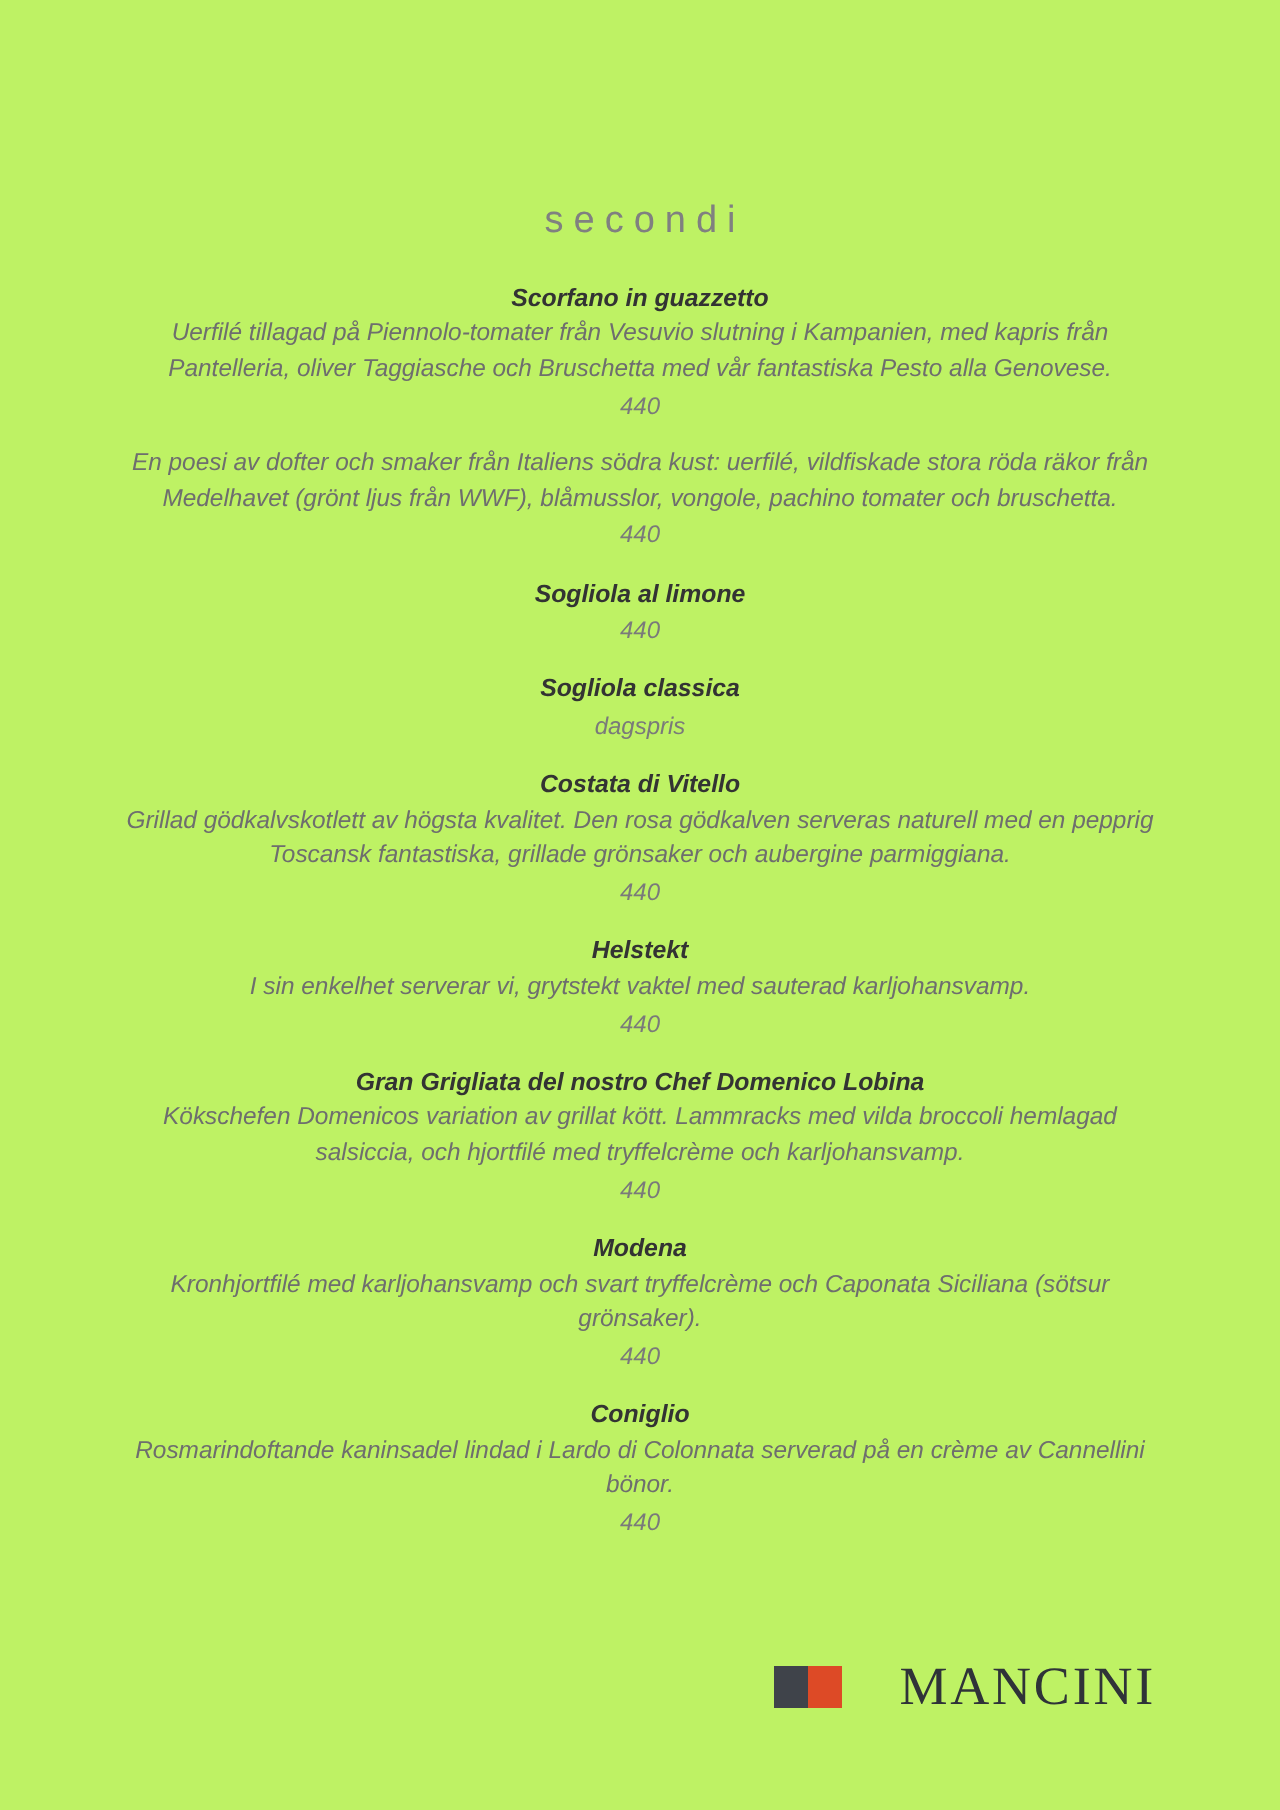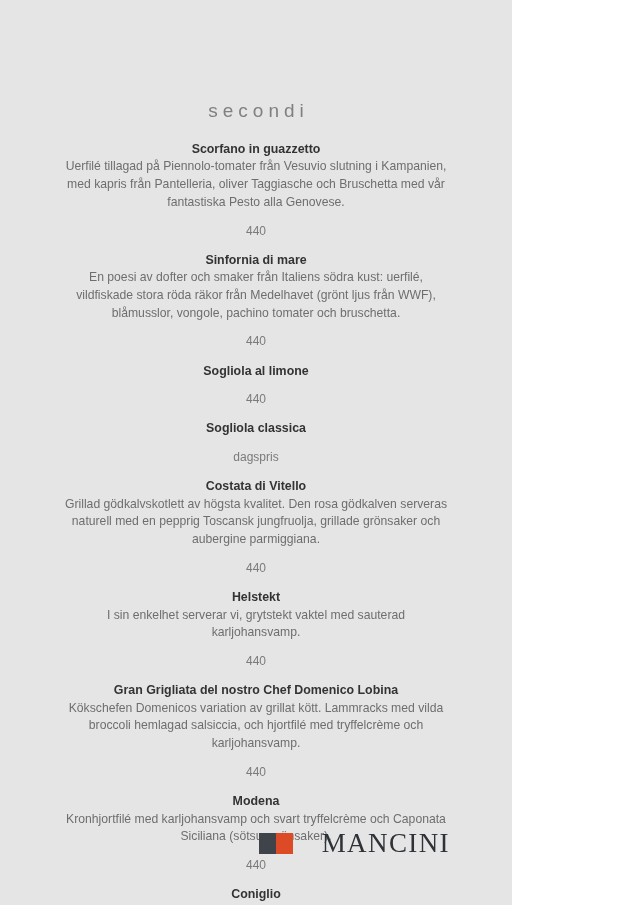--- a/index.html
+++ b/index.html
@@ -10,25 +10,25 @@
   body {
     width: 640px;
     height: 905px;
     font-family: "Liberation Sans", sans-serif;
     color: #6b6b6b;
     -webkit-font-smoothing: antialiased;
     overflow: hidden;
   }
   .page {
     position: relative;
-    width: 512px;
+    width: 640px;
     height: 905px;
     box-sizing: border-box;
     padding: 100px 60px 0 60px;
-    background: #e5e5e5;
+    background: #bef264;
   }
 
   
   .menu-header {
     text-align: center;
     margin: 0 0 18px 0;
   }
   .section-title {
     font-size: 19px;
     font-weight: 400;
@@ -45,20 +45,21 @@
     color: #7b7b7b;
     line-height: 1.2;
     margin: 3px 0 0 0;
   }
 
   
   .dish-list {
     margin: 0;
     padding: 0;
     list-style: none;
+    font-style: italic;
   }
   .dish {
     text-align: center;
     margin: 0 0 10px 0;
   }
   .dish-name {
     font-size: 12.4px;
     font-weight: bold;
     color: #333333;
     line-height: 1.5;
@@ -71,21 +72,21 @@
     line-height: 1.45;
     margin: 0;
     padding: 0 2px;
     text-align: center;
   }
   .dish-price {
     font-size: 12px;
     font-weight: 400;
     color: #7a7a7a;
     line-height: 1.6;
-    margin: 10px;
+    margin: 0;
     font-feature-settings: "onum" 1;
   }
 
   
   .logo {
     position: absolute;
     right: 62px;
     bottom: 48px;
     display: flex;
     align-items: center;
@@ -122,38 +123,37 @@
 
   <ul class="dish-list">
 
     <li class="dish">
       <div class="dish-name">Scorfano in guazzetto</div>
       <div class="dish-desc">Uerfilé tillagad på Piennolo-tomater från Vesuvio slutning i Kampanien, med kapris från Pantelleria, oliver Taggiasche och Bruschetta med vår fantastiska Pesto alla Genovese.</div>
       <div class="dish-price">440</div>
     </li>
 
     <li class="dish">
-      <div class="dish-name">Sinfornia di mare</div>
       <div class="dish-desc">En poesi av dofter och smaker från Italiens södra kust: uerfilé, vildfiskade stora röda räkor från Medelhavet (grönt ljus från WWF), blåmusslor, vongole, pachino tomater och bruschetta.</div>
       <div class="dish-price">440</div>
     </li>
 
     <li class="dish">
       <div class="dish-name">Sogliola al limone</div>
       <div class="dish-price">440</div>
     </li>
 
     <li class="dish">
       <div class="dish-name">Sogliola classica</div>
       <div class="dish-price">dagspris</div>
     </li>
 
     <li class="dish">
       <div class="dish-name">Costata di Vitello</div>
-      <div class="dish-desc">Grillad gödkalvskotlett av högsta kvalitet. Den rosa gödkalven serveras naturell med en pepprig Toscansk jungfruolja, grillade grönsaker och aubergine parmiggiana.</div>
+      <div class="dish-desc">Grillad gödkalvskotlett av högsta kvalitet. Den rosa gödkalven serveras naturell med en pepprig Toscansk fantastiska, grillade grönsaker och aubergine parmiggiana.</div>
       <div class="dish-price">440</div>
     </li>
 
     <li class="dish">
       <div class="dish-name">Helstekt</div>
       <div class="dish-desc">I sin enkelhet serverar vi, grytstekt vaktel med sauterad karljohansvamp.</div>
       <div class="dish-price">440</div>
     </li>
 
     <li class="dish">

